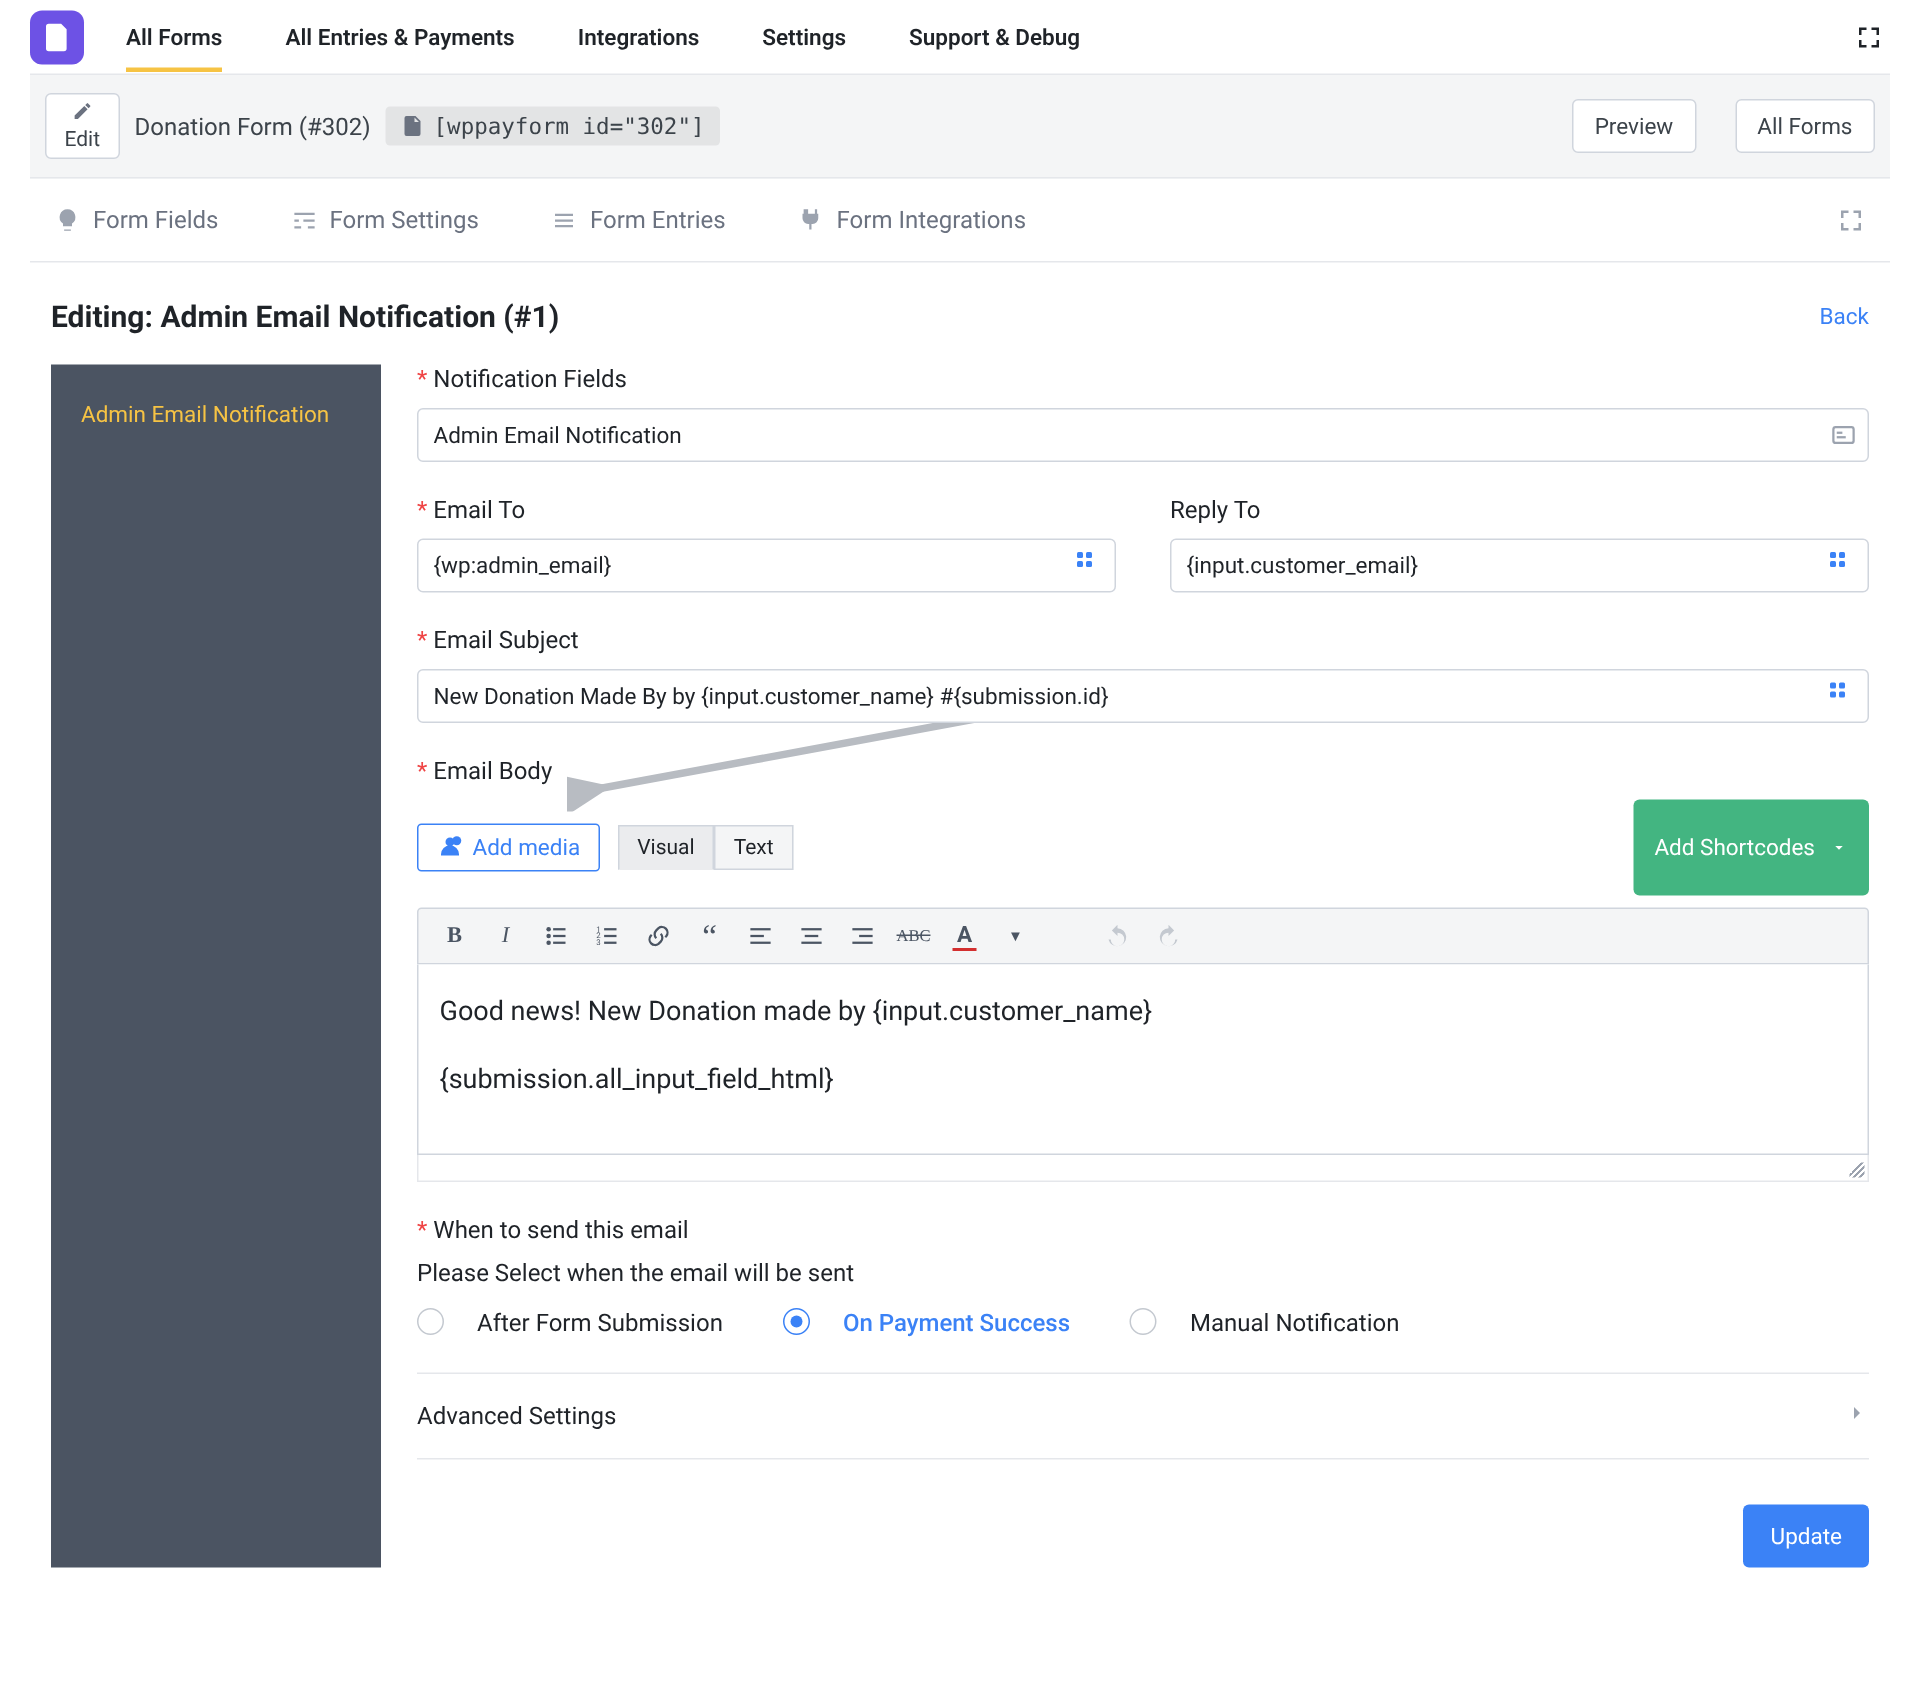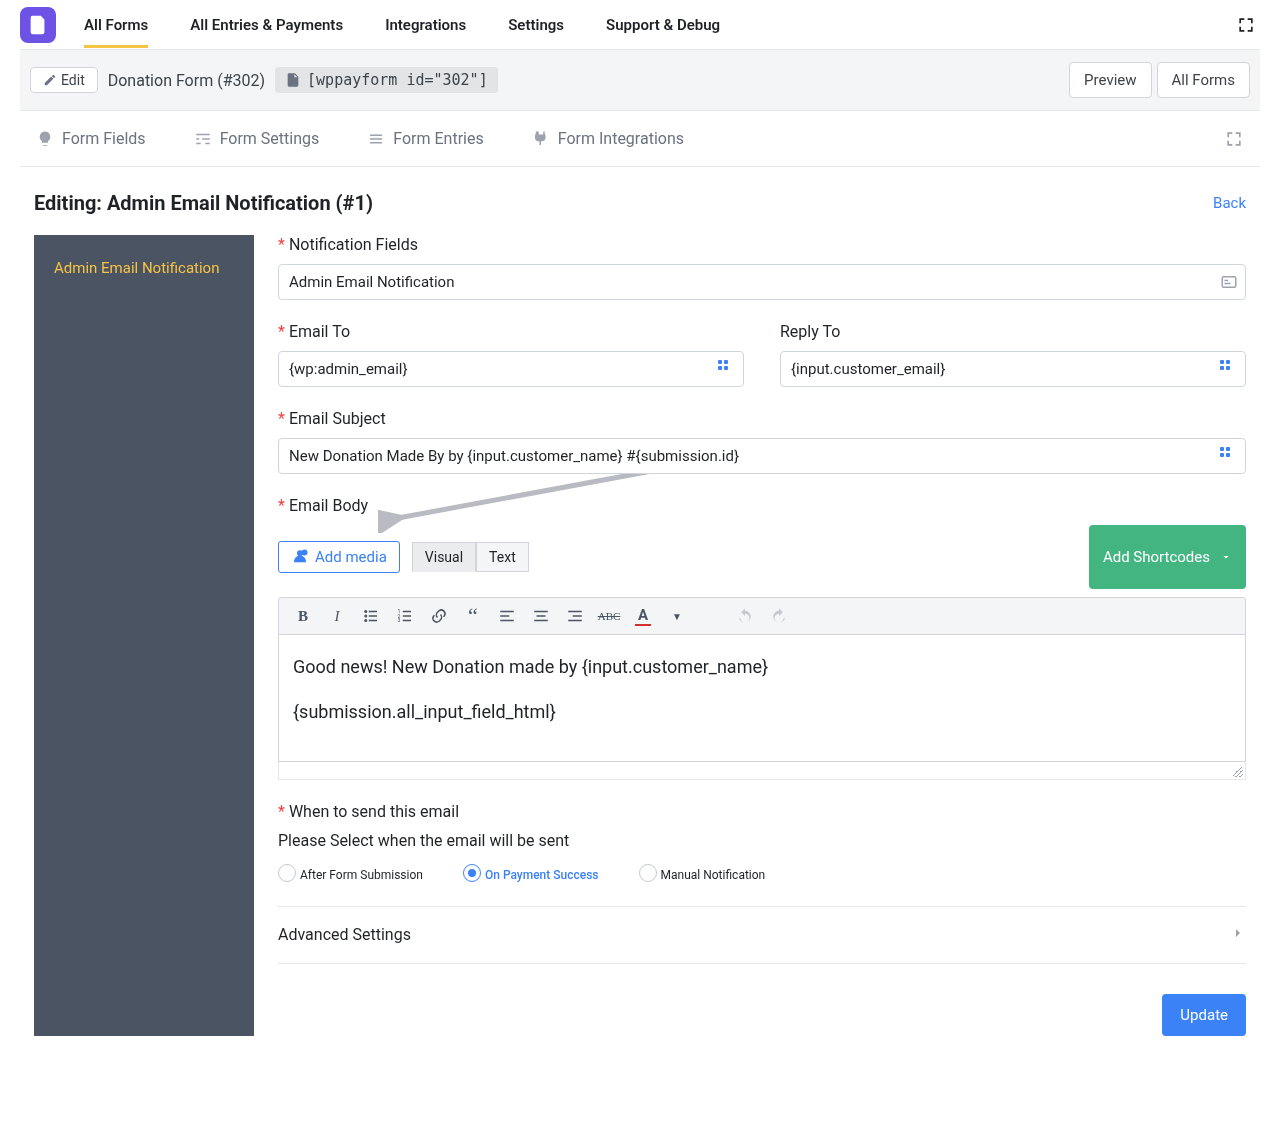--- a/index.html
+++ b/index.html
@@ -10,25 +10,25 @@
   .topnav { display:flex; align-items:center; height:50px; border-bottom:1px solid #e5e7eb; background:#fff; }
   .logo { width:36px; height:36px; margin:0 28px 0 0; border-radius:8px; background:#6d52e5; display:flex; align-items:center; justify-content:center; color:#fff; font-size:18px; }
   .topnav .tabs { display:flex; gap:42px; align-items:center; }
   .topnav .tab { padding:14px 0; font-weight:600; color:#1f2328; cursor:pointer; }
   .topnav .tab.active { box-shadow: inset 0 -3px 0 #f6c344; }
   .topnav .spacer { flex:1; }
   .expand-icon { width:20px; height:20px; color:#1f2328; cursor:pointer; margin-right:4px; }
 
   
   .subbar { display:flex; align-items:center; gap:10px; padding:12px 0; background:#f4f5f6; border-bottom:1px solid #e5e7eb; padding-left:10px; padding-right:10px; }
-  .edit-btn { border:1px solid #d0d5dd; background:#fff; border-radius:4px; padding:4px 12px; display:flex; align-items:center; gap:4px; font-size:14px; color:#3c434a; cursor:pointer; }
+  .edit-btn { border:1px solid #d0d5dd; background:#fff; border-radius:4px; padding:4px 12px; display:flex; align-items:center; gap:4px; font-size:14px; color:#3c434a; cursor:pointer;flex-direction:column; }
   .form-name { color:#3c434a; font-size:16px; }
   .shortcode { background:#e3e4e5; padding:4px 10px; border-radius:3px; display:flex; align-items:center; gap:6px; }
   .shortcode code { font-family: ui-monospace, SFMono-Regular, Menlo, monospace; font-size:15px; color:#3c434a; }
-  .right-btns { display:flex; gap:5px; }
+  .right-btns { display:flex; gap:26px; }
   .btn-outline { border:1px solid #d0d5dd; background:#fff; border-radius:4px; padding:8px 14px; font-size:15px; color:#3c434a; cursor:pointer; }
 
   
   .formtabs { display:flex; align-items:center; gap:40px; padding:0 12px; border-bottom:1px solid #e5e7eb; height:56px; }
   .formtabs .ftab { display:flex; align-items:center; gap:8px; color:#6b7280; font-size:16px; cursor:pointer; padding:16px 4px; }
   .formtabs .ftab.active { color:#1f2328; box-shadow: inset 0 -2px 0 #3b82f6; }
   .formtabs .spacer { flex:1; }
   .ftab svg { width:18px; height:18px; fill:#9ca3af; }
   .ftab.active svg { fill:#1f2328; }
 
@@ -69,21 +69,21 @@
   .richbar .tb { width:20px; height:20px; display:flex; align-items:center; justify-content:center; color:#4b5563; cursor:pointer; font-family: Georgia, serif; }
   .editor-body { border:1px solid #d0d5dd; border-top:none; padding:18px 14px; min-height:120px; font-family: Georgia, "Times New Roman", serif; font-size:18px; line-height:1.6; color:#1f2328; background:#fff; }
   .editor-body p { margin-bottom:16px; }
   .editor-footer { border:1px solid #e5e7eb; border-top:none; height:18px; background:#fff; position:relative; }
   .editor-footer::after { content:""; position:absolute; right:2px; bottom:2px; width:10px; height:10px; background:
     linear-gradient(135deg, transparent 0 40%, #9ca3af 40% 48%, transparent 48% 60%, #9ca3af 60% 68%, transparent 68% 80%, #9ca3af 80% 88%, transparent 88%); }
 
   
   .helper { font-size:16px; color:#1f2328; margin:8px 0 14px; }
   .radios { display:flex; gap:40px; align-items:center; }
-  .radio { display:flex; align-items:flex-end; gap:4px; cursor:pointer; font-size:12px; }
+  .radio { display:flex; align-items:center; gap:22px; cursor:pointer; font-size:16px; }
   .rbtn { width:18px; height:18px; border:1px solid #c4c9d0; border-radius:50%; display:flex; align-items:center; justify-content:center; }
   .rbtn.on { border-color:#3b82f6; }
   .rbtn.on::after { content:""; width:8px; height:8px; background:#3b82f6; border-radius:50%; }
   .radio.sel { color:#3b82f6; font-weight:500; }
 
   
   .advanced { border-top:1px solid #e5e7eb; border-bottom:1px solid #e5e7eb; padding:18px 0; margin-top:24px; display:flex; align-items:center; cursor:pointer; font-size:16px; }
   .advanced .chev { margin-left:auto; color:#9ca3af; }
 
   .update-row { display:flex; justify-content:flex-end; margin-top:30px; }

